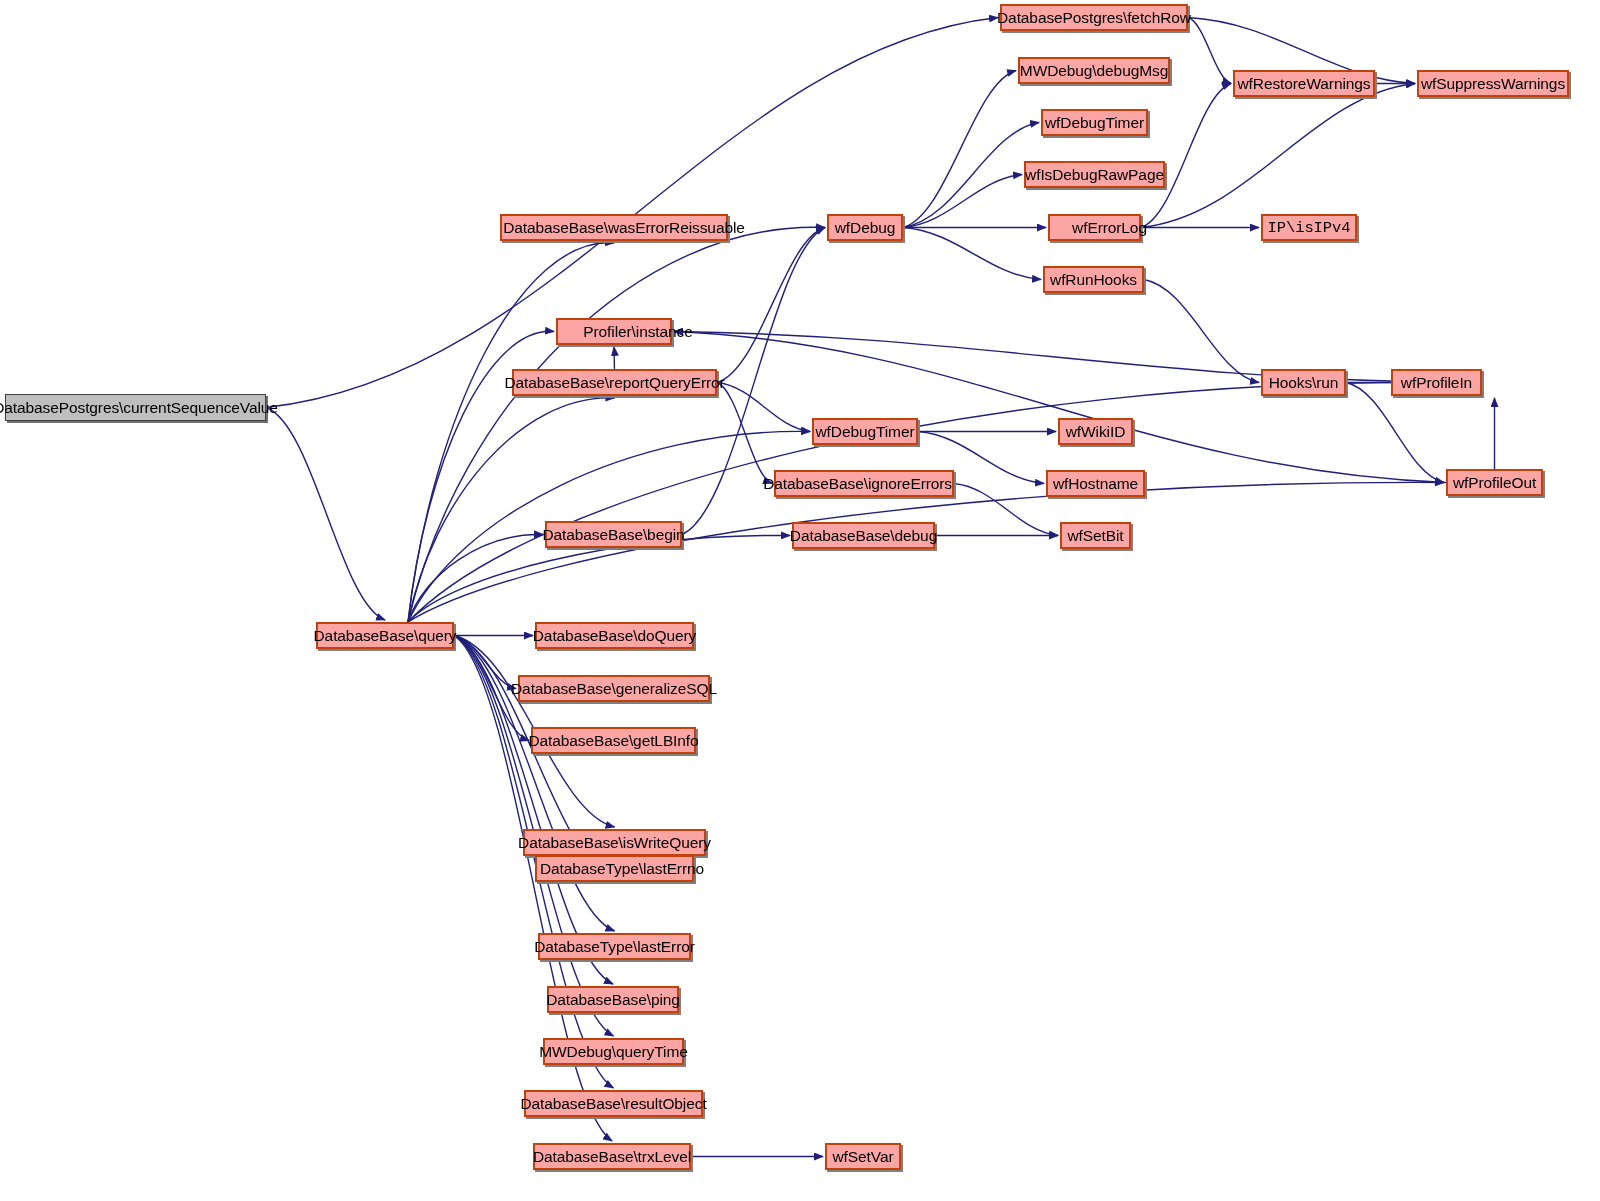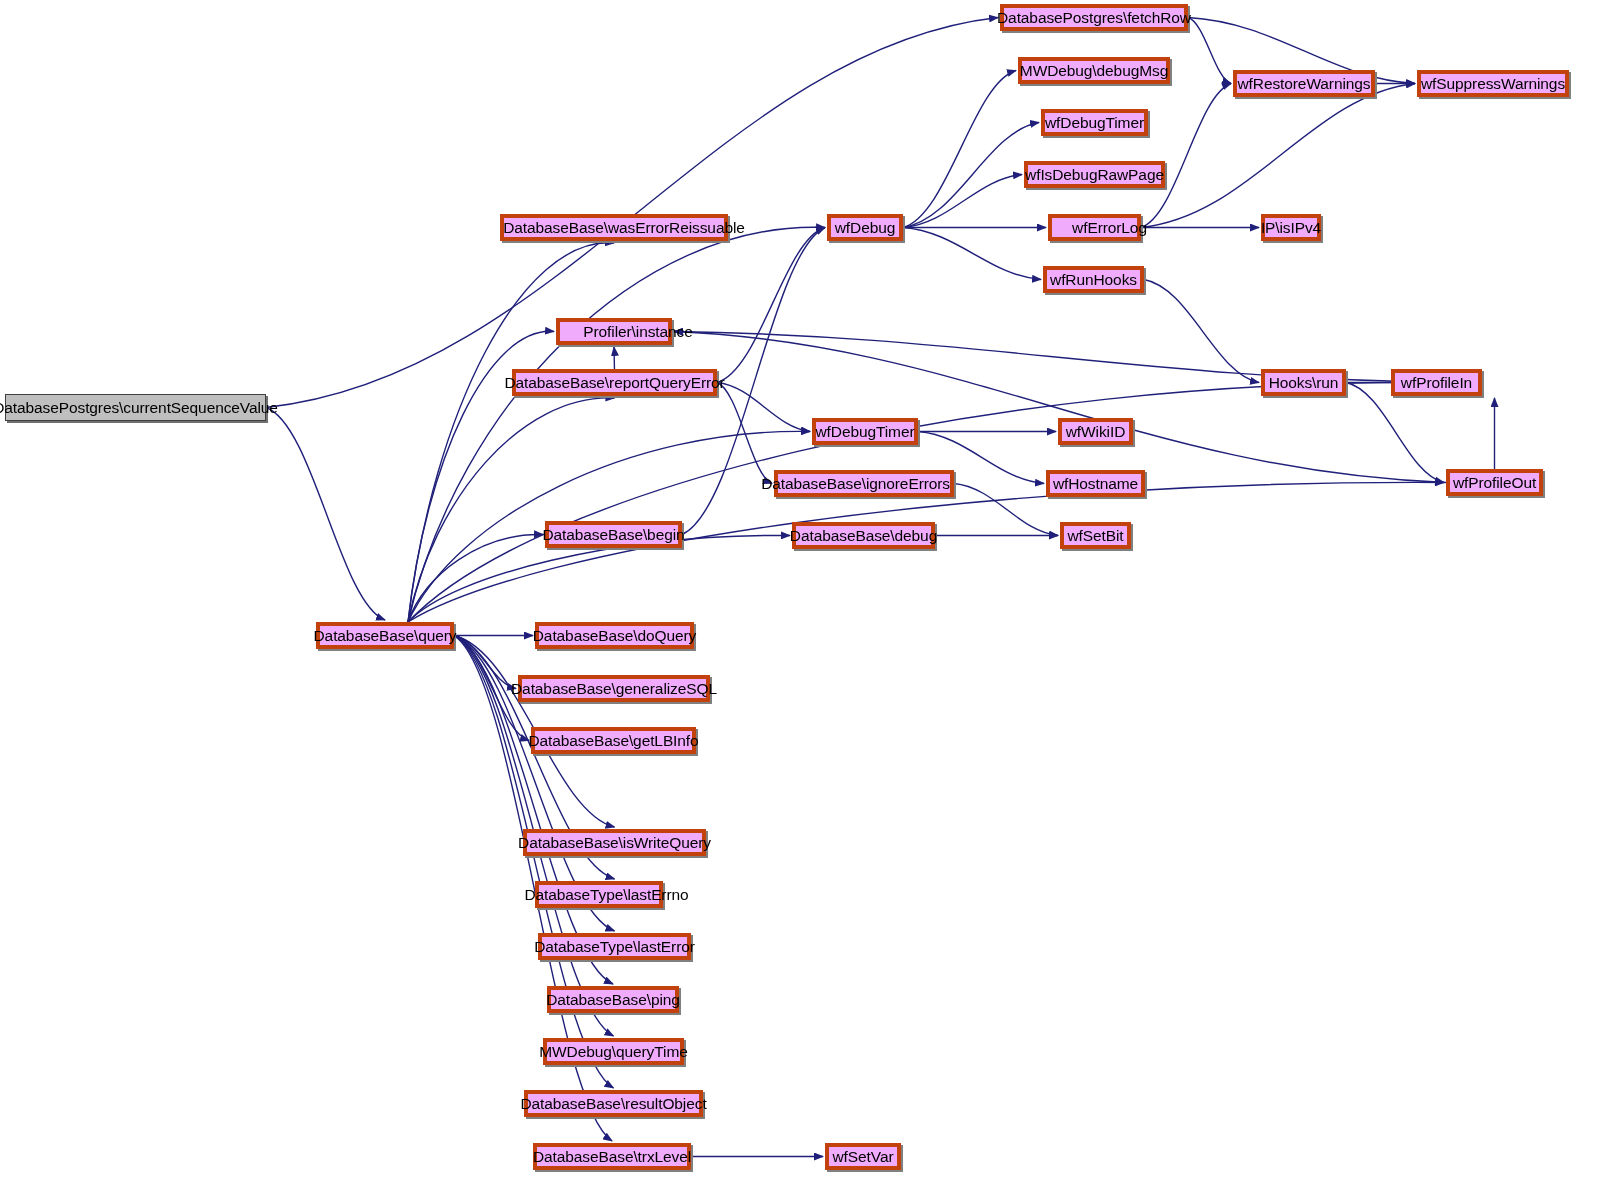--- a/index.html
+++ b/index.html
@@ -7,22 +7,22 @@
     position:relative;
     width:1600px;height:1201px;
     background:#ffffff;
     font-family:"Liberation Sans", sans-serif;
     overflow:hidden;
   }
   #edges{position:absolute;left:0;top:0;width:1600px;height:1201px;}
   .node{
     position:absolute;
     box-sizing:border-box;
-    background:#f0abfc;
-    border:4px solid #c2410c;
+    background:#fca5a5;
+    border:2px solid #c2410c;
     box-shadow:2px 2px 0 0 #808080;
     display:flex;align-items:center;justify-content:center;
     font-size:15.5px;
     color:#000000;
     white-space:nowrap;
     letter-spacing:-0.1px;
     height:27px;
     z-index:5;
   }
   .node.root{
@@ -118,21 +118,21 @@
       </div>
       <div class="node" style="left: 500px; top: 214px; width: 228px; padding-left: 20px;">
         <span>DatabaseBase\wasErrorReissuable</span>
       </div>
       <div class="node" style="left: 827px; top: 214px; width: 76px;">
         <span>wfDebug</span>
       </div>
       <div class="node" style="left: 1048px; top: 214px; width: 93px; padding-left: 30px;">
         <span>wfErrorLog</span>
       </div>
-      <div class="node" style="left: 1261px; top: 214px; width: 60px;">
+      <div class="node" style="left: 1261px; top: 214px; width: 96px; font-family: Liberation Mono, monospace;">
         <span>IP\isIPv4</span>
       </div>
       <div class="node" style="left: 1043px; top: 266px; width: 101px;">
         <span>wfRunHooks</span>
       </div>
       <div class="node" style="left: 556px; top: 318px; width: 116px; padding-left: 48px;">
         <span>Profiler\instance</span>
       </div>
       <div class="node" style="left: 1261px; top: 369px; width: 85px;">
         <span>Hooks\run</span>
@@ -175,21 +175,21 @@
       </div>
       <div class="node" style="left: 518px; top: 675px; width: 192px;">
         <span>DatabaseBase\generalizeSQL</span>
       </div>
       <div class="node" style="left: 531px; top: 727px; width: 165px;">
         <span>DatabaseBase\getLBInfo</span>
       </div>
       <div class="node" style="left: 523px; top: 829px; width: 183px;">
         <span>DatabaseBase\isWriteQuery</span>
       </div>
-      <div class="node" style="left: 535px; top: 881px; width: 128px; padding-left: 15px;">
+      <div class="node" style="left: 535px; top: 855px; width: 159px; padding-left: 15px;">
         <span>DatabaseType\lastErrno</span>
       </div>
       <div class="node" style="left: 538px; top: 933px; width: 153px;">
         <span>DatabaseType\lastError</span>
       </div>
       <div class="node" style="left: 547px; top: 986px; width: 132px;">
         <span>DatabaseBase\ping</span>
       </div>
       <div class="node" style="left: 543px; top: 1038px; width: 141px;">
         <span>MWDebug\queryTime</span>

